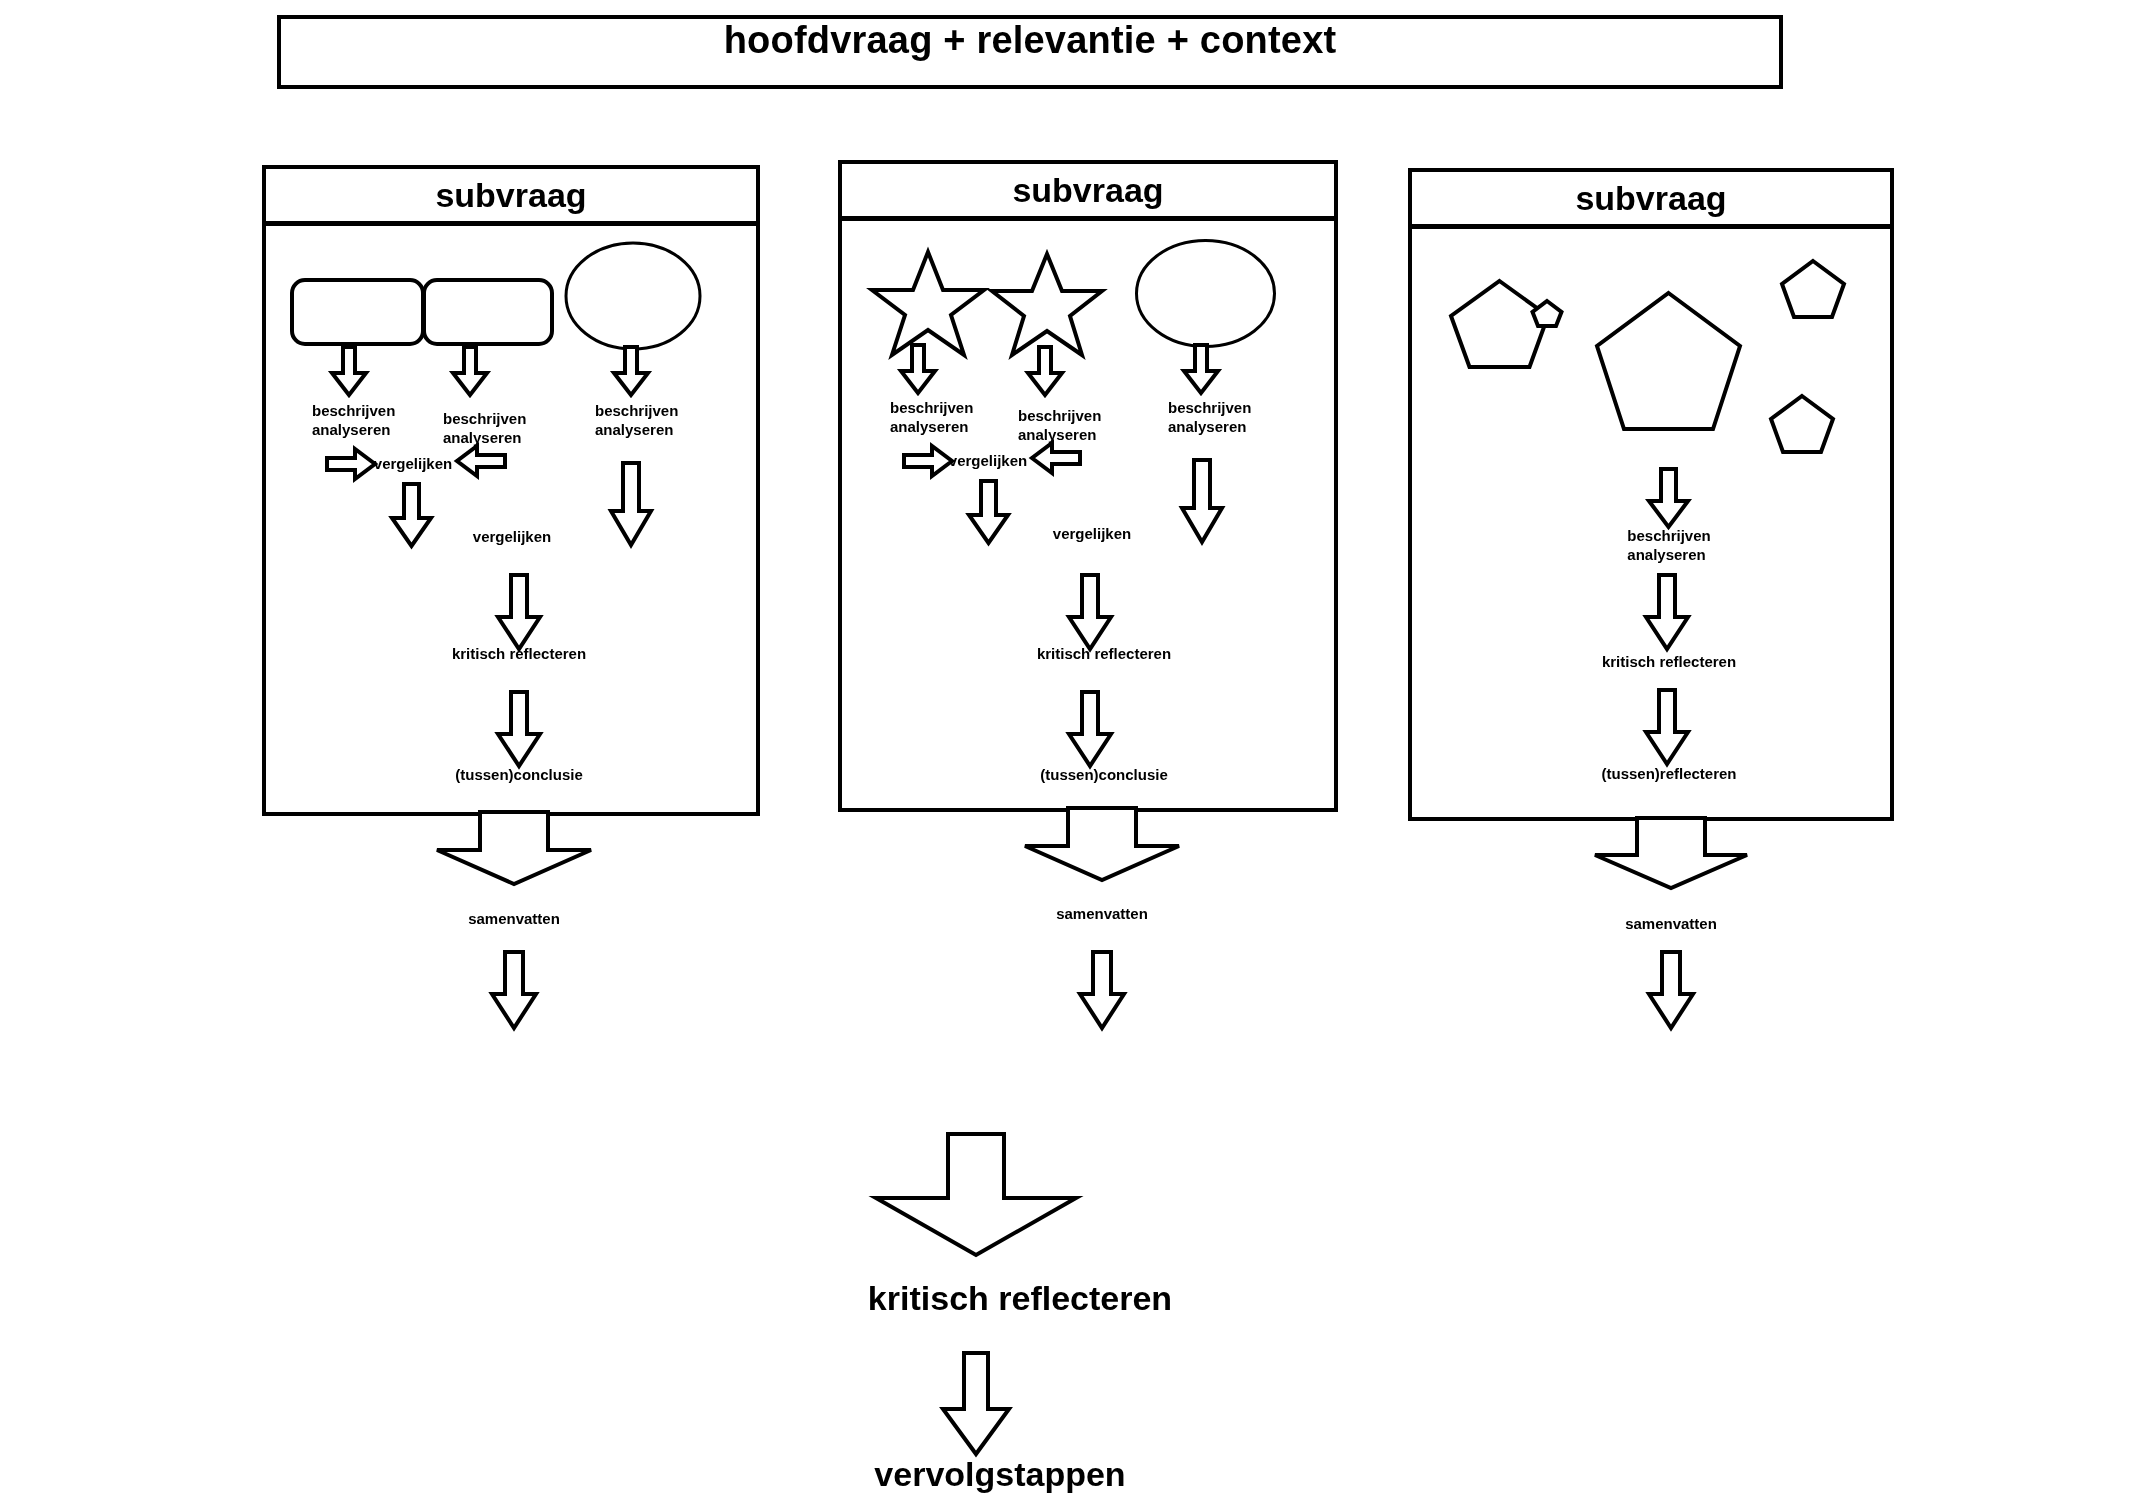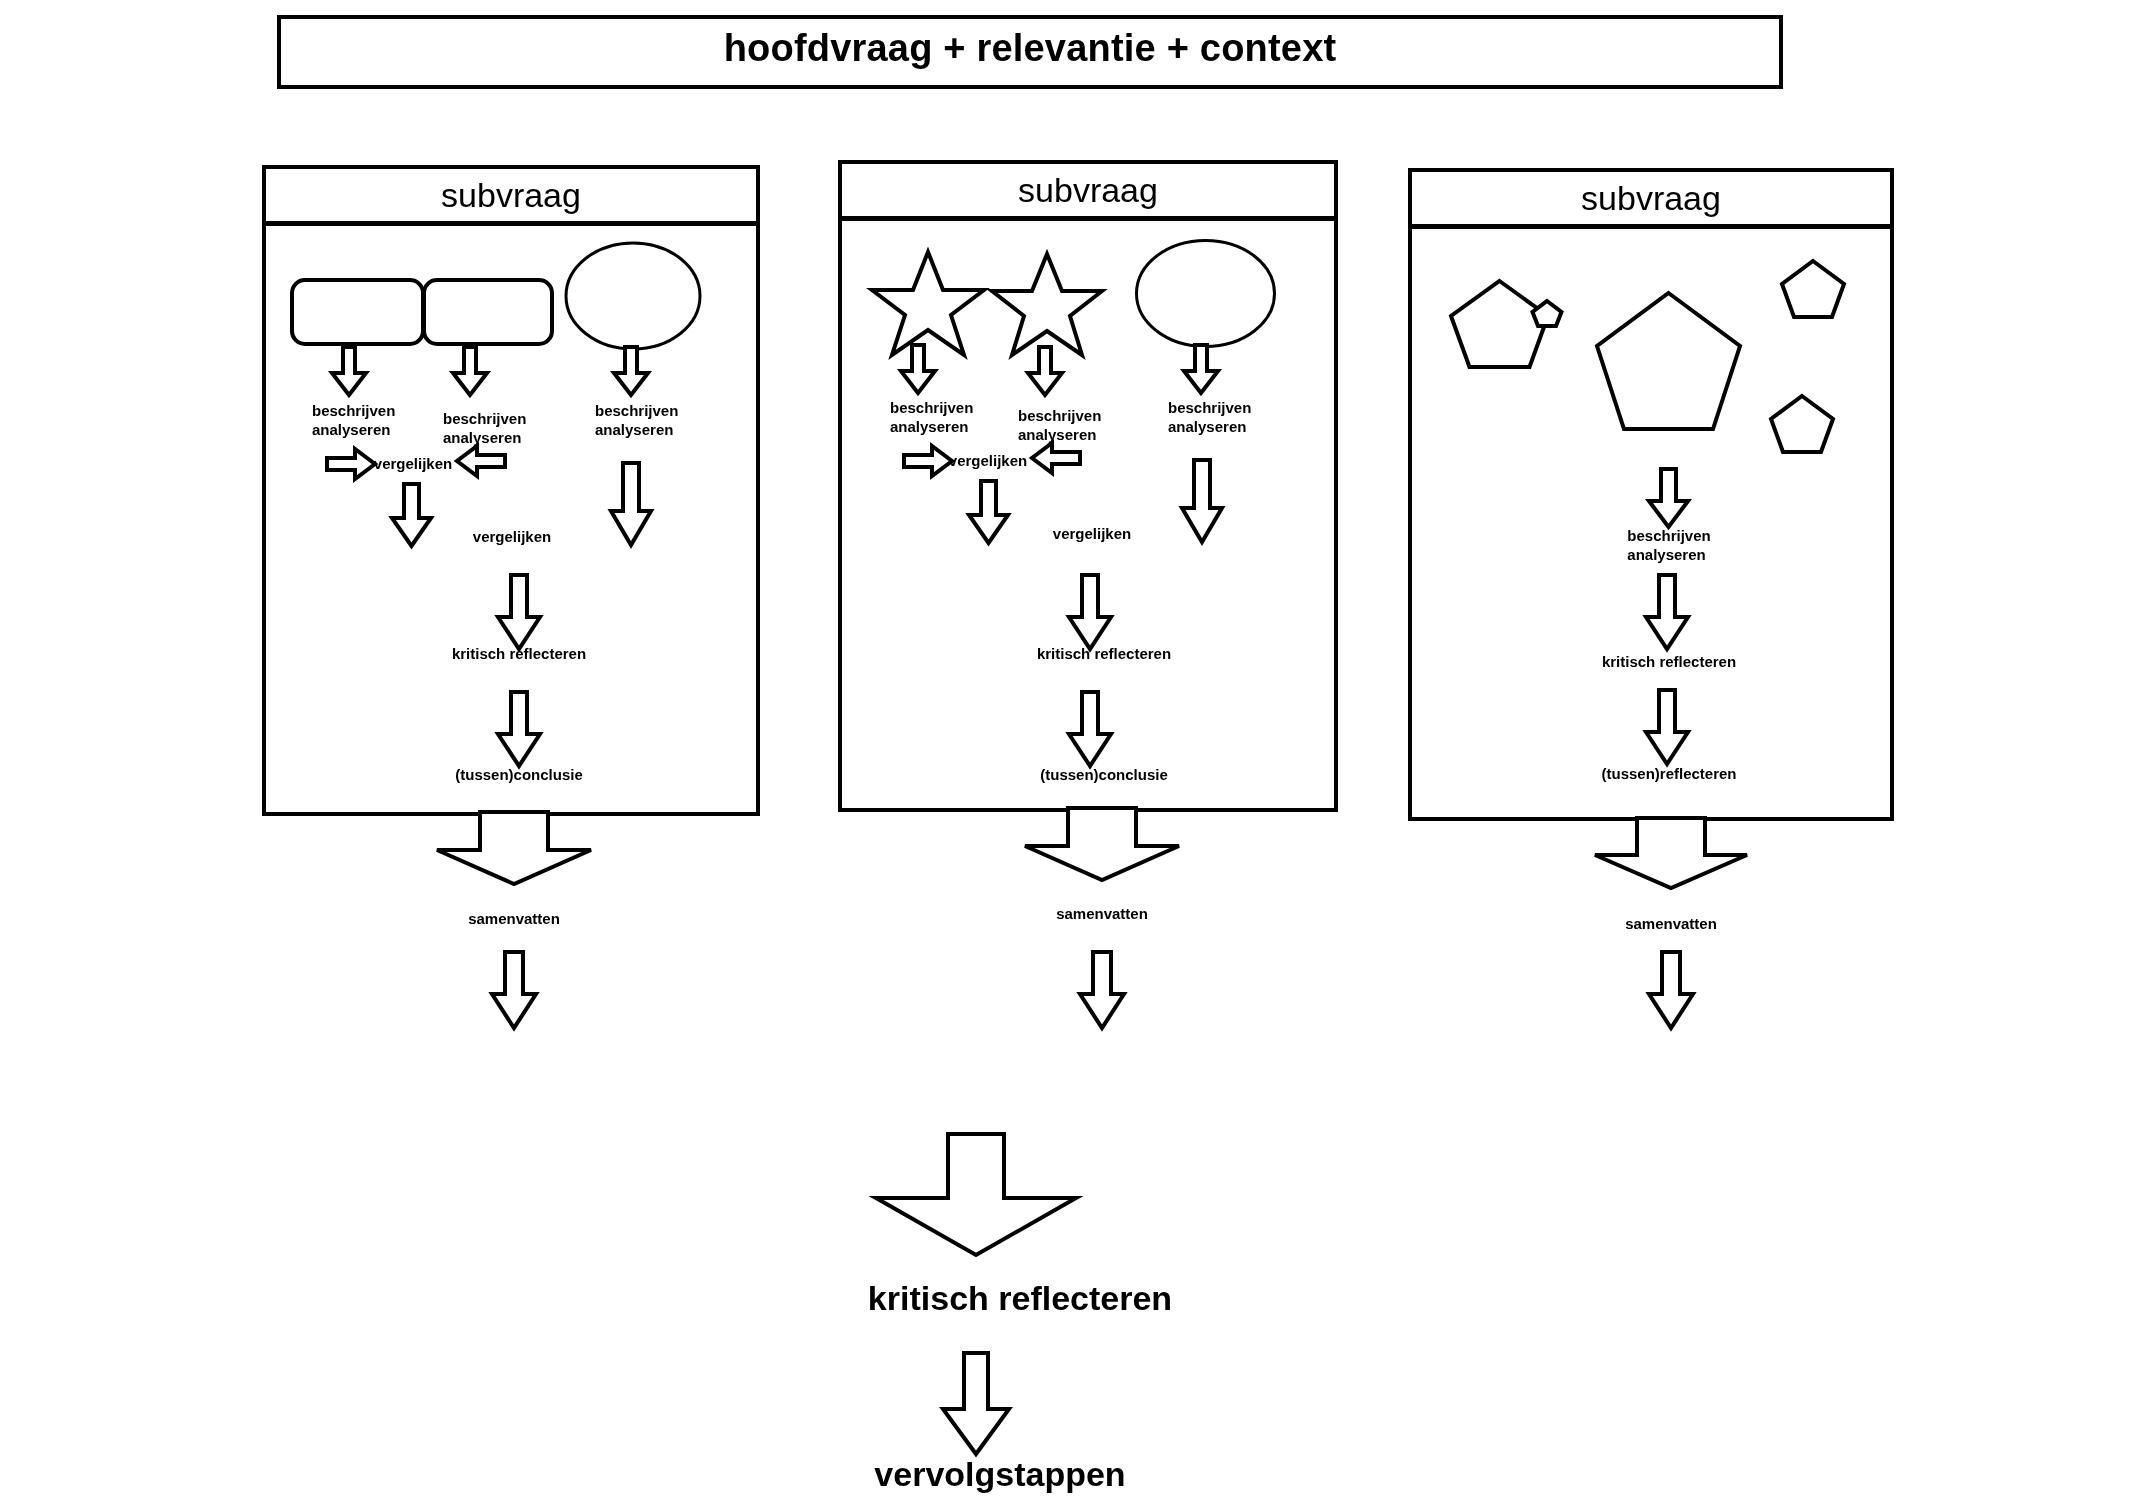--- a/index.html
+++ b/index.html
@@ -33,21 +33,21 @@
     text-align: center;
     font-weight: bold;
     color: #000000;
   }
   .main-banner-text {
     font-size: 38px;
     letter-spacing: 0.2px;
   }
   .sub-title {
     font-size: 34px;
-    font-weight: normal;
+    font-weight: bold;
     text-align: center;
   }
   .col-header {
     position: absolute;
     box-sizing: border-box;
     border: 4px solid #000000;
     border-bottom-width: 5px;
     background: #ffffff;
     display: flex;
     align-items: center;
@@ -95,21 +95,21 @@
     stroke: #000000;
     stroke-width: 3;
   }
 </style>
 </head>
 <body>
 
 <div id="canvas">
 
   <div class="box" style="left:277px; top:15px; width:1506px; height:74px;">
-    <div class="banner-text main-banner-text" style="top:8px;">hoofdvraag + relevantie + context</div>
+    <div class="banner-text main-banner-text" style="top:0;">hoofdvraag + relevantie + context</div>
   </div>
 
   <div class="box" style="left:262px; top:165px; width:498px; height:651px;"></div>
   <div class="col-header" style="left:262px; top:165px; width:498px; height:61px;">
     <span class="sub-title">subvraag</span>
   </div>
 
   <div class="shape" style="left:290px; top:278px;">
     <svg width="135" height="68" viewBox="0 0 135 68">
       <rect class="stroke-shape" x="2" y="2" width="131" height="64" rx="13" ry="13"></rect>

